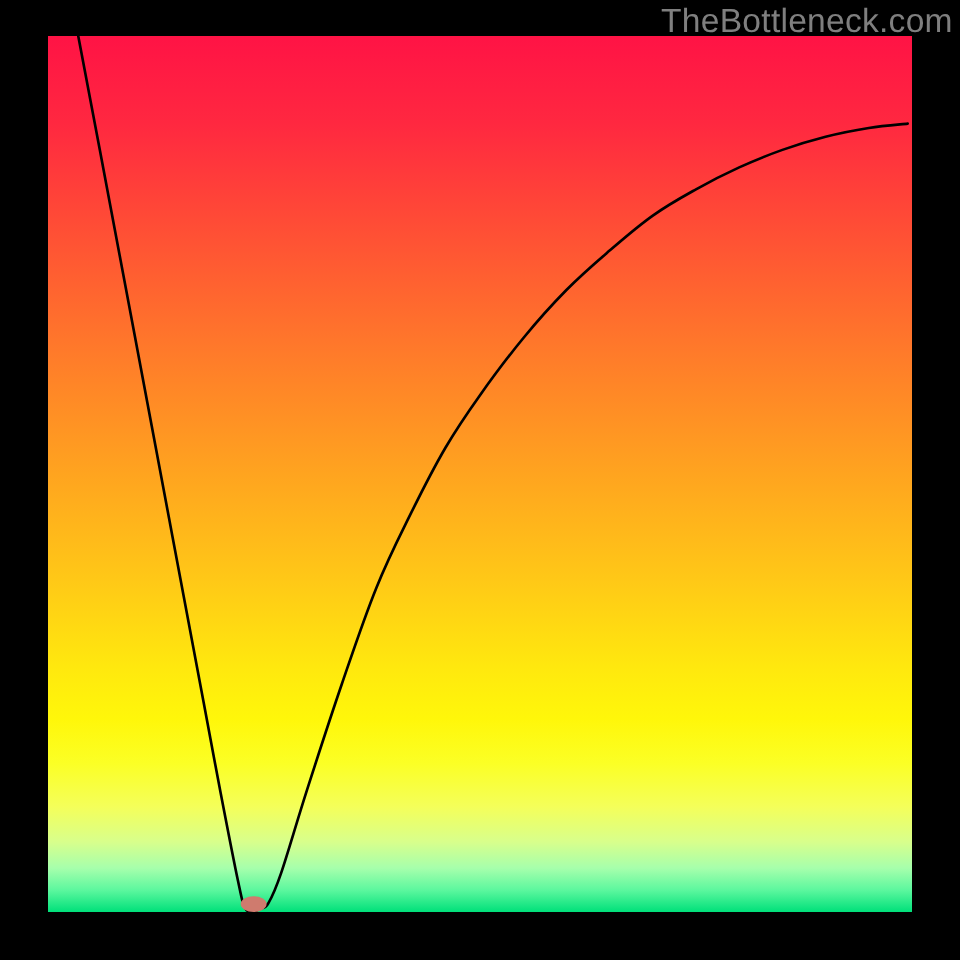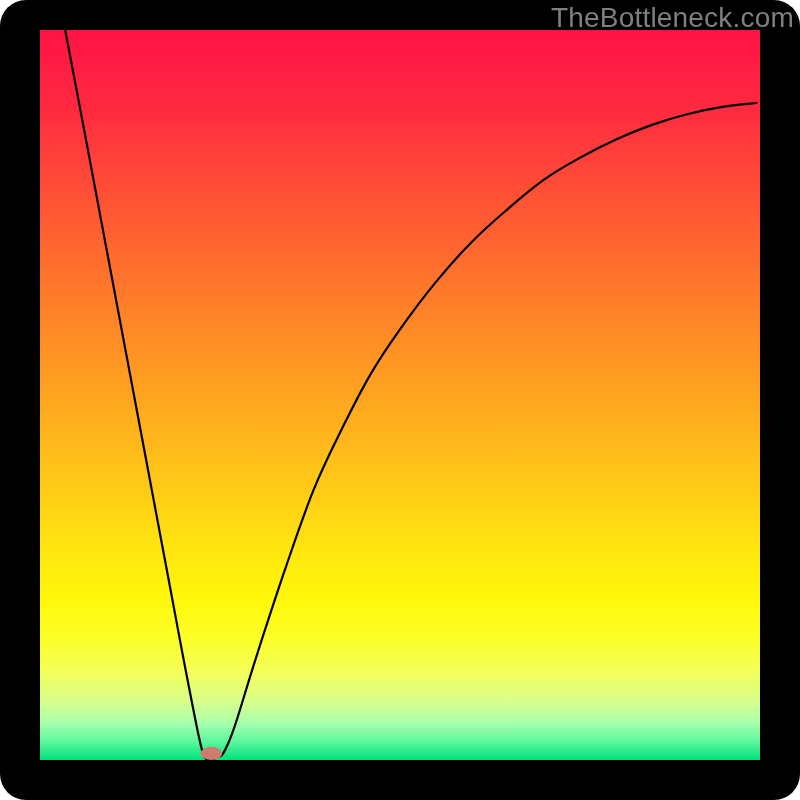--- a/index.html
+++ b/index.html
@@ -5,21 +5,20 @@
   body {
     margin: 0;
     padding: 0;
     background: #fff;
   }
   .chart-wrap {
     width: 800px;
     height: 800px;
     position: relative;
     background: #000;
-    border-radius: 26px;
   }
   .watermark {
     position: absolute;
     top: 2px;
     right: 6px;
     color: #7f7f7f;
     font-family: Arial, Helvetica, sans-serif;
     font-size: 28px;
     letter-spacing: 0.2px;
     z-index: 5;

